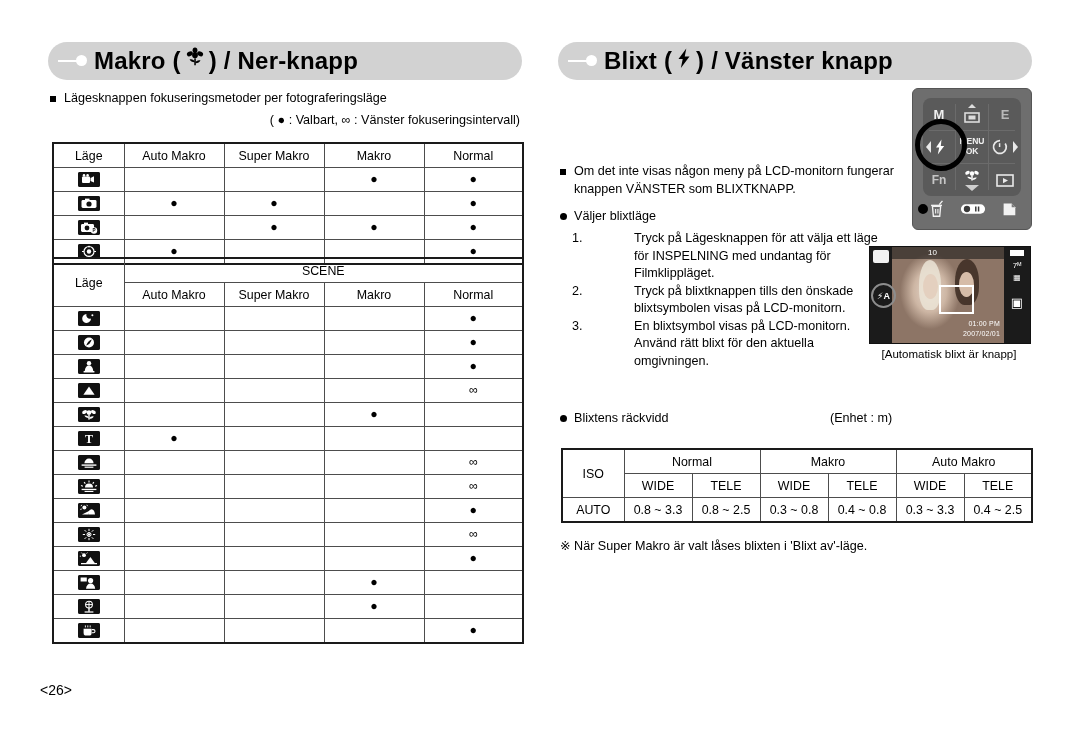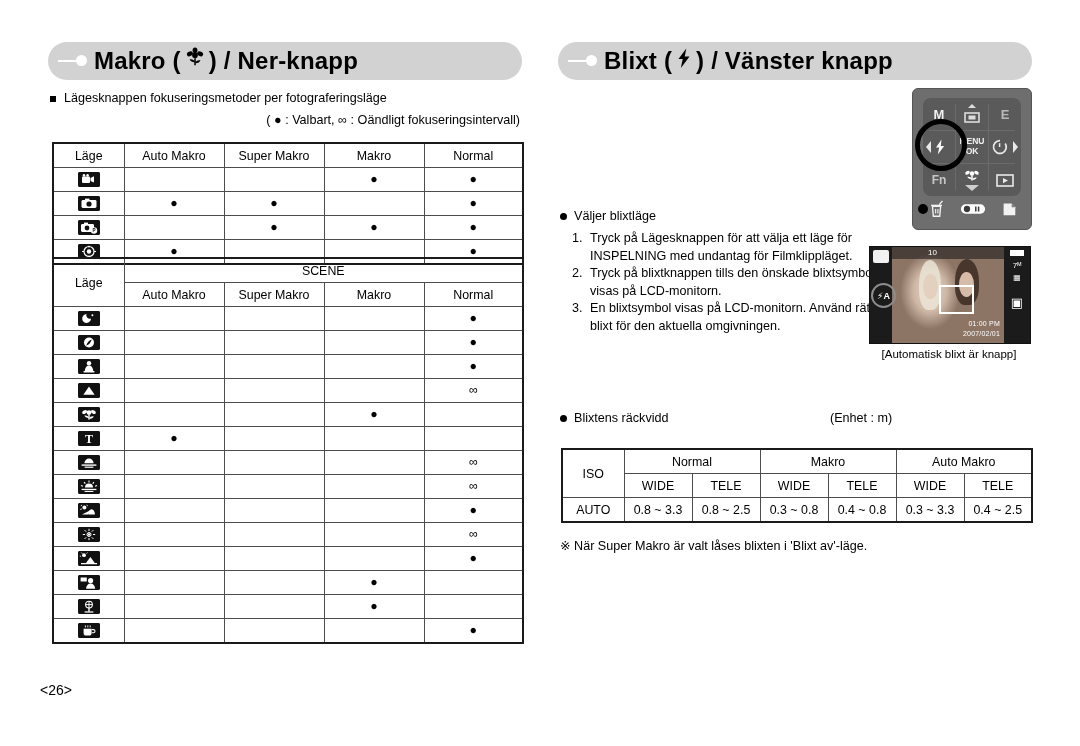--- a/index.html
+++ b/index.html
@@ -77,21 +77,21 @@
     position:relative;
     vertical-align:middle;
     overflow:hidden;
   }
   .chip svg{display:block;}
 
   
   .steps{font-size:12.6px;line-height:17.5px;}
   .steps .step{display:flex;gap:4px;margin-bottom:0;}
   .steps .num{flex:0 0 14px;}
-  .steps .txt{flex:1;}
+  .steps .txt{flex:1;margin-left:44px;}
 
   
   .cam-wrap{
     position:absolute;
     background:#6e6e6e;
     border:1px solid #555;
     border-radius:6px;
   }
   .cam-pad{
     position:absolute;
@@ -171,21 +171,21 @@
           <path d="M12.6 17.6c2.6 0 4.6-1.3 5.4-3-2.6-.6-4.8.4-5.6 2.4z" fill="#000"></path>
         </svg>
       </span>
       <span class="g">) / Ner-knapp</span>
     </span>
   </div>
 
   <div class="sq-bullet" style="position:absolute;left:50px;top:90px;width:470px;">
     <span>Lägesknappen fokuseringsmetoder per fotograferingsläge</span>
   </div>
-  <div class="note" style="position:absolute;left:50px;top:112px;width:470px;text-align:right;"><span>( ● : Valbart,  ∞ : Oändligt fokuseringsintervall)</span></div>
+  <div class="note" style="position:absolute;left:50px;top:112px;width:470px;text-align:right;"><span>( ● : Valbart,  ∞ : Vänster fokuseringsintervall)</span></div>
 
   <table class="grid outer" style="position:absolute;left:52px;top:142px;width:470px;">
     <colgroup>
         <col style="width:71px">
         <col style="width:100px">
         <col style="width:100px">
         <col style="width:100px">
         <col style="width:99px">
       </colgroup>
     <thead>
@@ -479,20 +479,23 @@
       <span class="inline-ico">
         <svg width="18" height="22" viewBox="0 0 18 24">
           <path d="M11.5 1.5L3 13.2h4.6L5.6 22.8 15 10.4h-5.2z" fill="#000"></path>
         </svg>
       </span>
       <span class="g">) / Vänster knapp</span>
     </span>
   </div>
 
 
+  <div class="sq-bullet" style="position:absolute;left:560px;top:163px;width:340px;">
+    <span>Om det inte visas någon meny på LCD-monitorn fungerar knappen VÄNSTER som BLIXTKNAPP.</span>
+  </div>
 
   <div class="rd-bullet" style="position:absolute;left:560px;top:208px;width:330px;">
     <span>Väljer blixtläge</span>
   </div>
 
   <div class="steps" style="position:absolute;left:572px;top:230px;width:318px;">
     <div class="step">
       <span class="num">1.</span>
       <span class="txt">Tryck på Lägesknappen för att välja ett läge för INSPELNING med undantag för Filmklippläget.</span>
     </div>

